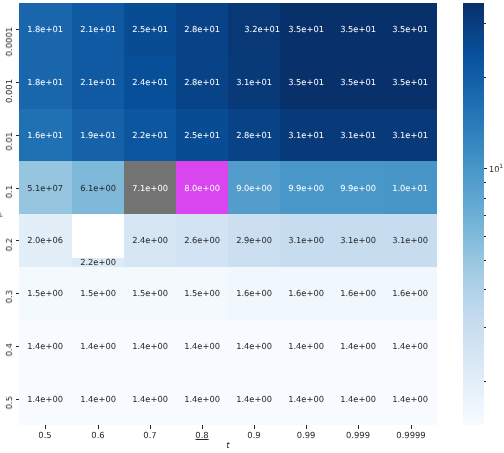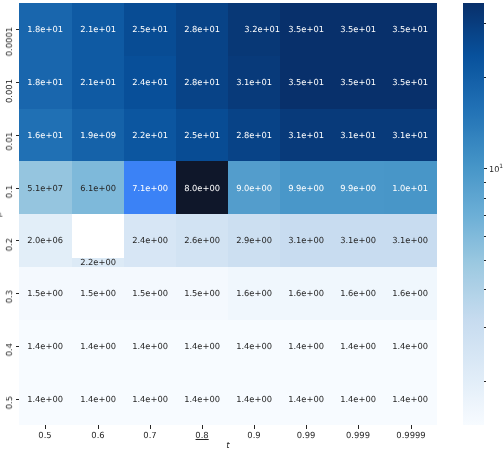--- a/index.html
+++ b/index.html
@@ -98,21 +98,21 @@
         <div class="cell" style="background: rgb(8, 48, 107);">
           <span style="color: rgb(255, 255, 255);">3.5e+01</span>
         </div>
         <div class="cell" style="background: rgb(8, 48, 107);">
           <span style="color: rgb(255, 255, 255);">3.5e+01</span>
         </div>
         <div class="cell" style="background: rgb(32, 112, 180);">
           <span style="color: rgb(255, 255, 255);">1.6e+01</span>
         </div>
         <div class="cell" style="background: rgb(21, 98, 169);">
-          <span style="color: rgb(255, 255, 255);">1.9e+09</span>
+          <span style="color: rgb(255, 255, 255);">1.9e+01</span>
         </div>
         <div class="cell" style="background: rgb(12, 86, 160);">
           <span style="color: rgb(255, 255, 255);">2.2e+01</span>
         </div>
         <div class="cell" style="background: rgb(8, 76, 148);">
           <span style="color: rgb(255, 255, 255);">2.5e+01</span>
         </div>
         <div class="cell" style="background: rgb(8, 67, 135);">
           <span style="color: rgb(255, 255, 255);">2.8e+01</span>
         </div>
@@ -124,24 +124,24 @@
         </div>
         <div class="cell" style="background: rgb(8, 58, 122);">
           <span style="color: rgb(255, 255, 255);">3.1e+01</span>
         </div>
         <div class="cell" style="background: rgb(149, 197, 223);">
           <span style="color: rgb(38, 38, 38);">5.1e+07</span>
         </div>
         <div class="cell" style="background: rgb(126, 185, 218);">
           <span style="color: rgb(38, 38, 38);">6.1e+00</span>
         </div>
-        <div class="cell" style="background: #3b82f6;">
+        <div class="cell" style="background: #737373;">
           <span style="color: rgb(255, 255, 255);">7.1e+00</span>
         </div>
-        <div class="cell" style="background: #0f172a;">
+        <div class="cell" style="background: #d946ef;">
           <span style="color: rgb(255, 255, 255);">8.0e+00</span>
         </div>
         <div class="cell" style="background: rgb(83, 157, 204);">
           <span style="color: rgb(255, 255, 255);">9.0e+00</span>
         </div>
         <div class="cell" style="background: rgb(73, 151, 201);">
           <span style="color: rgb(255, 255, 255);">9.9e+00</span>
         </div>
         <div class="cell" style="background: rgb(73, 151, 201);">
           <span style="color: rgb(255, 255, 255);">9.9e+00</span>

